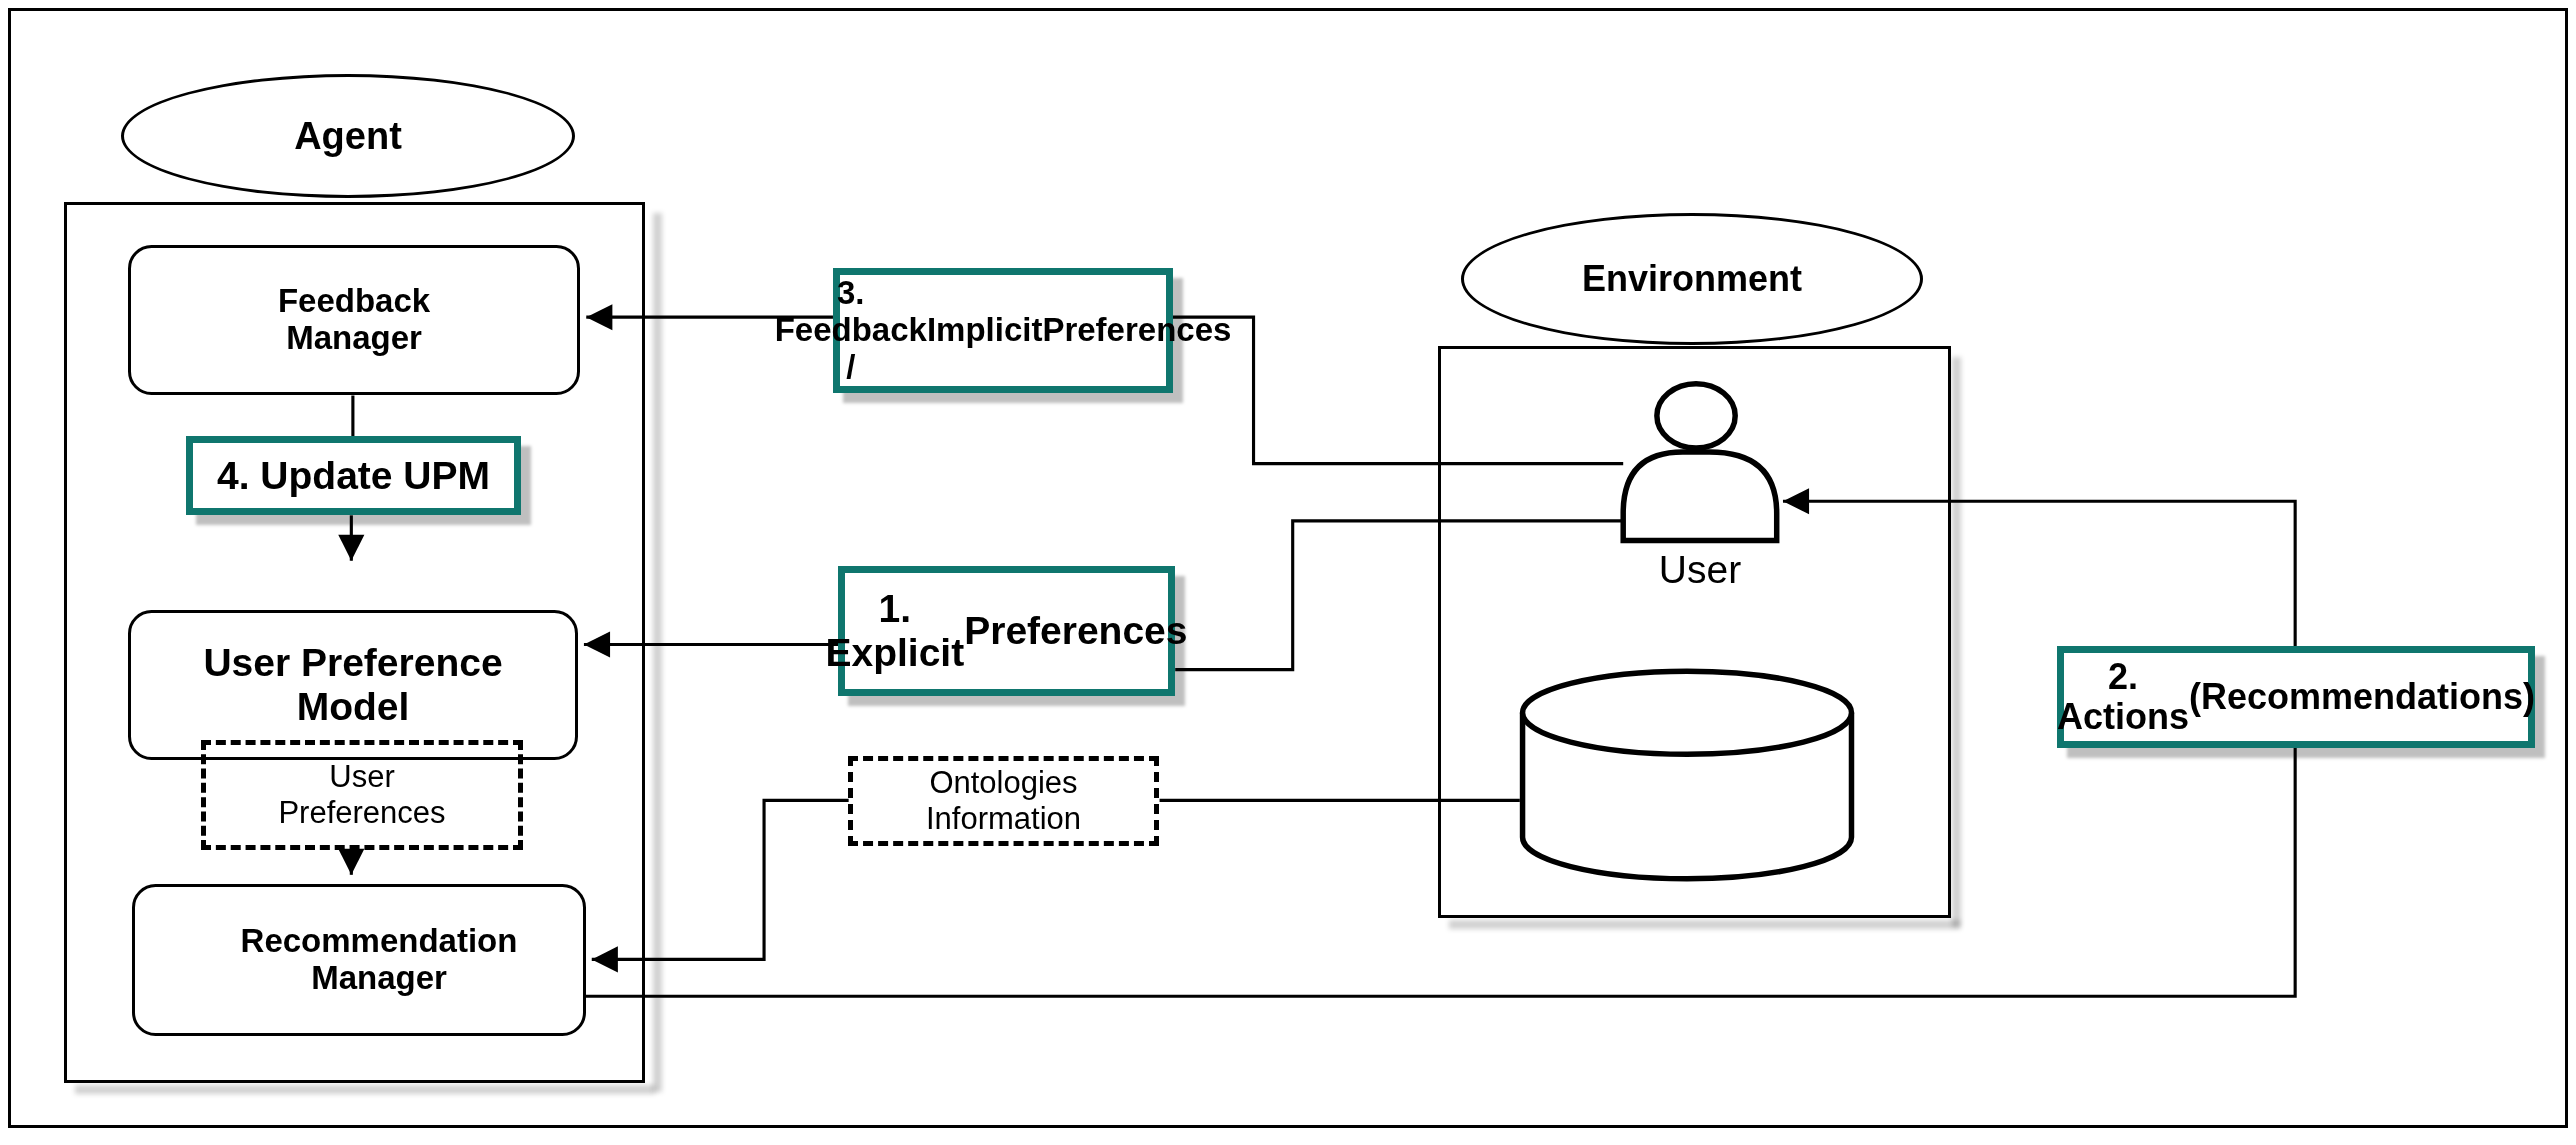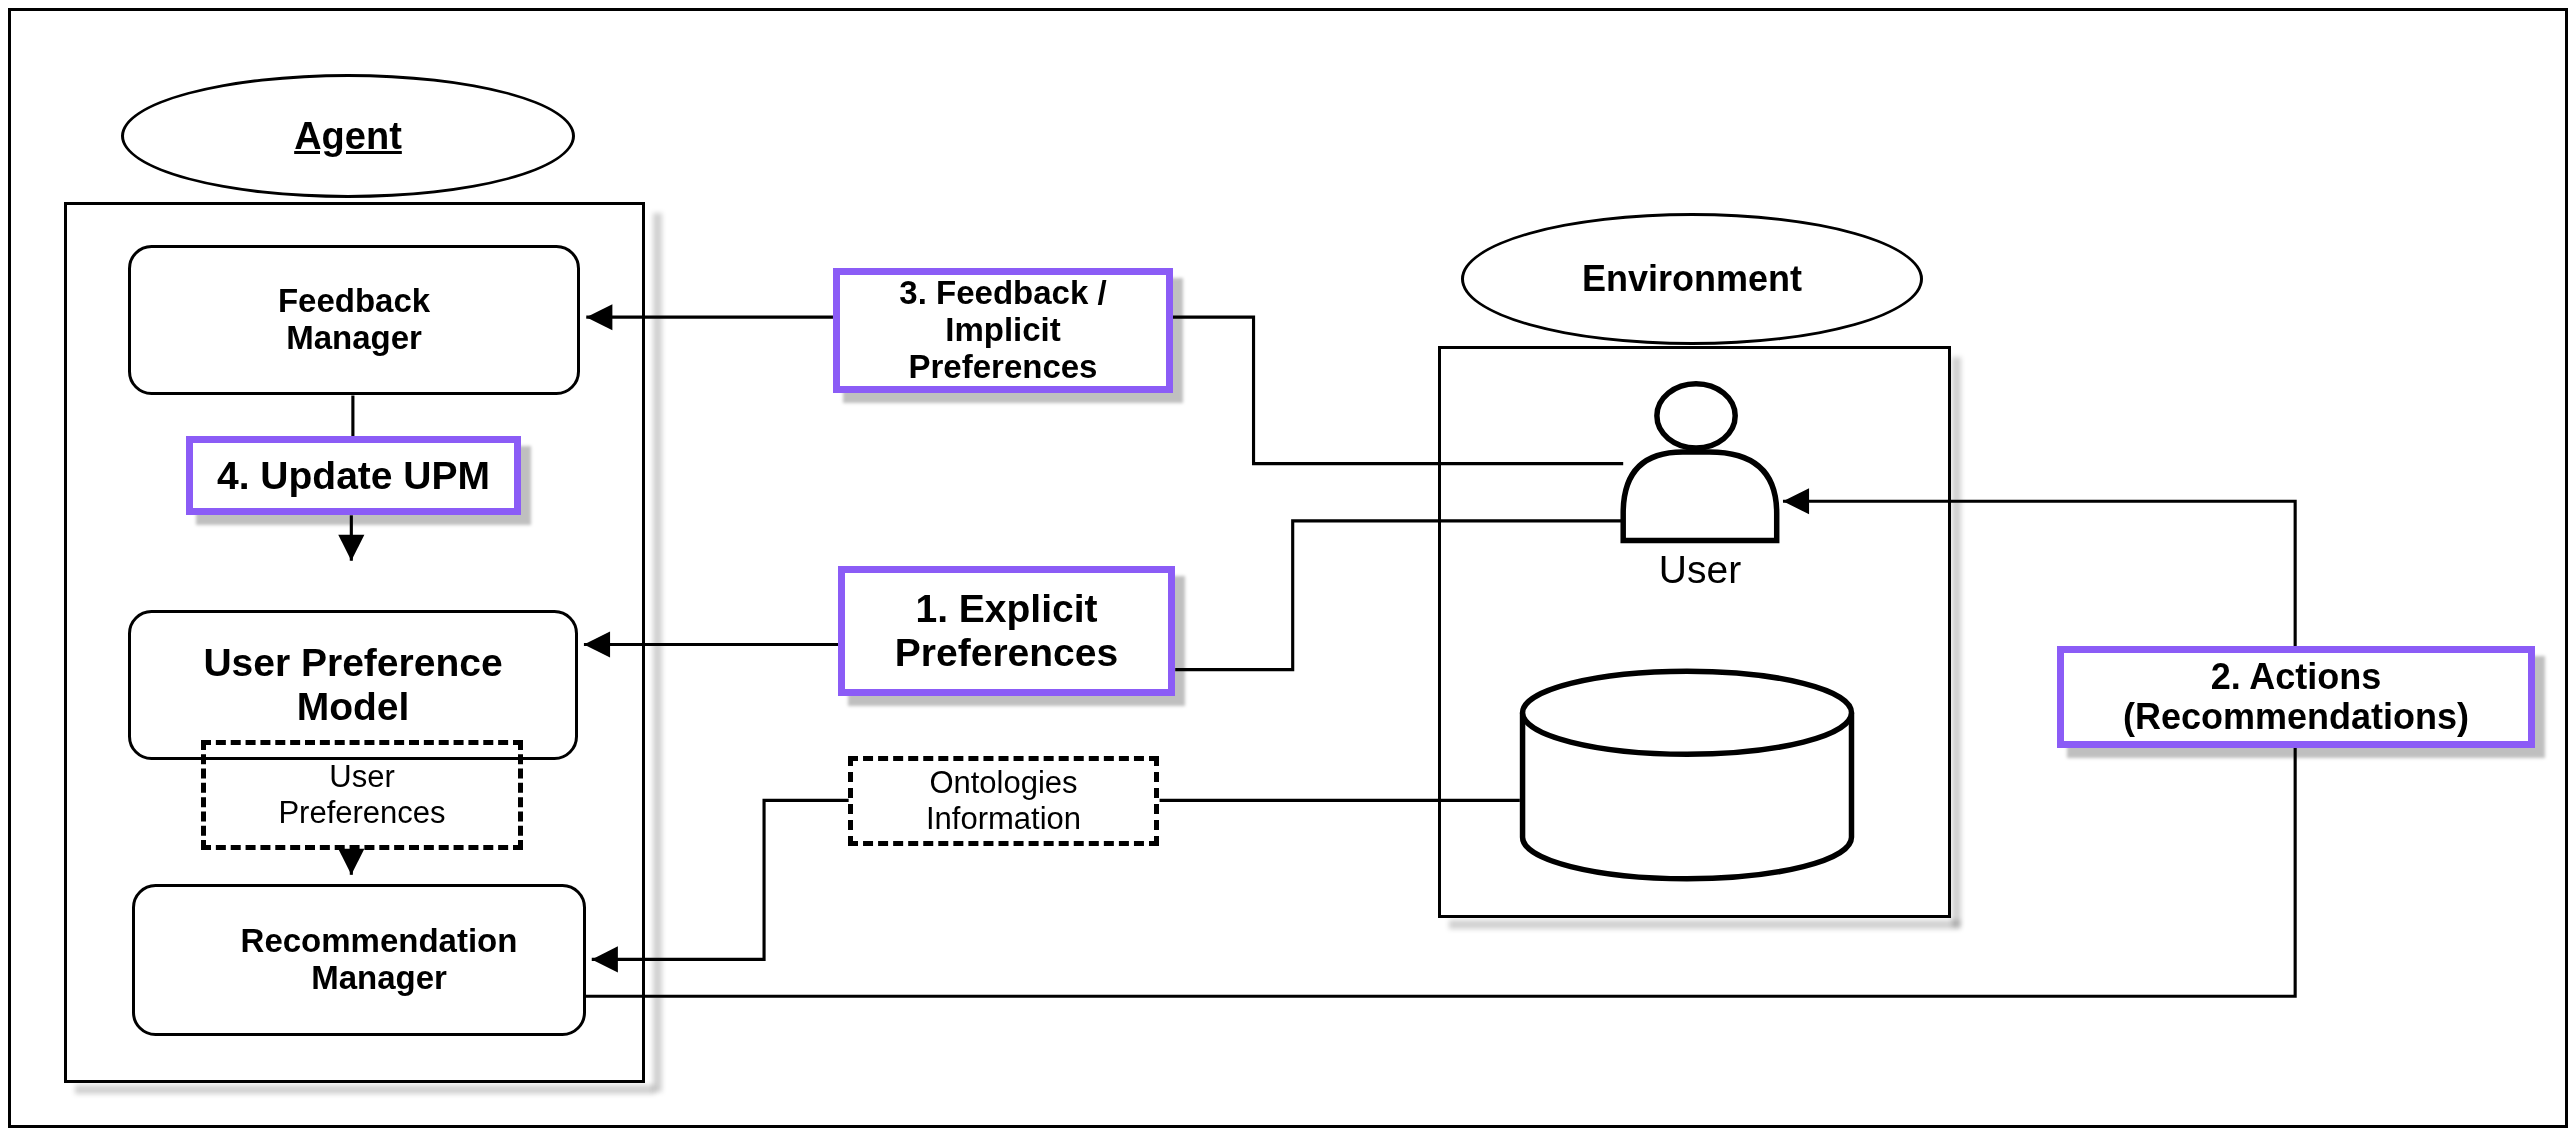--- a/index.html
+++ b/index.html
@@ -42,39 +42,39 @@
 
   .node-round {
     border: 3.1px solid #000000;
     border-radius: 23.5px;
     background: #ffffff;
     display: flex; flex-direction: column; align-items: center; justify-content: center;
     z-index: 4;
     text-align: center;
   }
   .label-box {
-    border: 7px solid #8b5cf6;
+    border: 7px solid #0f766e;
     background: #ffffff;
     box-shadow: 10.2px 10.2px 3.1px rgba(0,0,0,0.25);
-    display: flex; flex-direction: column; align-items: center; justify-content: center;
+    display: flex; flex-direction: row; align-items: center; justify-content: center;
     z-index: 4;
     text-align: center;
   }
   .dashed-box {
     border: 5.5px dashed #000000;
     background: transparent;
     display: flex; flex-direction: column; align-items: center; justify-content: center;
     z-index: 4;
     text-align: center;
   }
   .txt-b { font-weight: bold; }
   .t42 { font-size: 33px; line-height: 1.12; }
   .t44 { font-size: 39px; line-height: 1.12; }
   .t46 { font-size: 36px; line-height: 1.10; }
-  .t48 { font-size: 38px; text-decoration: underline; }
+  .t48 { font-size: 38px; }
   .t40 { font-size: 31px; line-height: 1.15; }
   .plain-label {
     display: flex; align-items: center; justify-content: center;
     z-index: 5; text-align: center;
   }
   svg { display: block; }
   #edges-layer { z-index: 2; }
   #shapes-layer { z-index: 4; }
 </style>
 </head>

